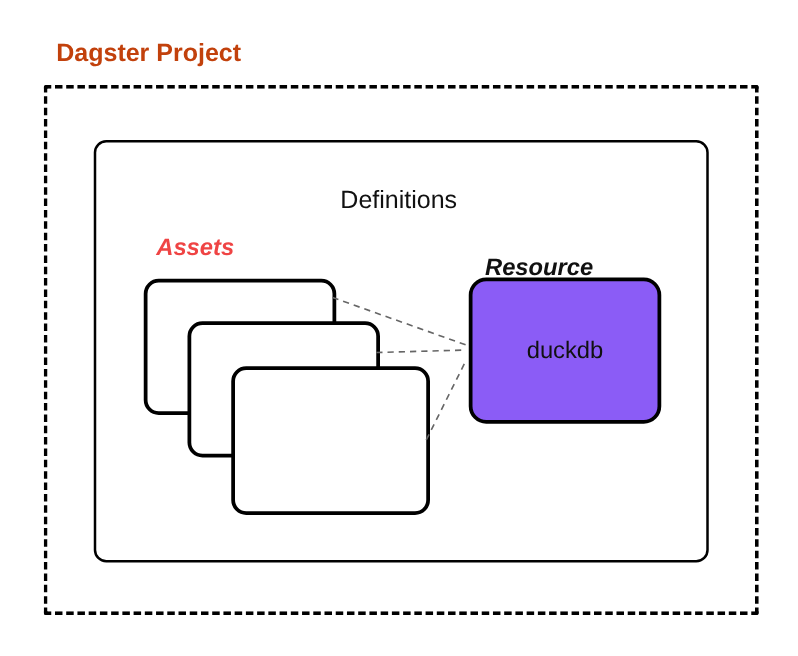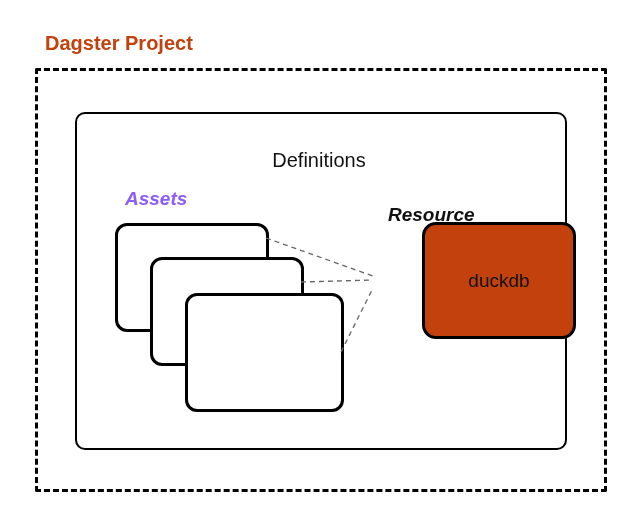--- a/index.html
+++ b/index.html
@@ -54,21 +54,21 @@
     color: #111111;
     margin-top: 11px;
   }
   .assets-label {
     position: absolute;
     left: 125px;
     top: 188px;
     font-size: 19px;
     font-style: italic;
     font-weight: 600;
-    color: #8b5cf6;
+    color: #ef4444;
   }
   .resource-label {
     position: absolute;
     left: 388px;
     top: 204px;
     font-size: 19px;
     font-style: italic;
     font-weight: 600;
     color: #111111;
   }
@@ -133,15 +133,15 @@
   <div class="asset-card card-2"></div>
 
   <div class="asset-card card-3"></div>
 
   <svg class="connector-layer" width="638" height="525" viewBox="0 0 638 525" xmlns="http://www.w3.org/2000/svg">
     <line x1="266" y1="238" x2="373" y2="276" stroke="#666666"></line>
     <line x1="301" y1="282" x2="373" y2="280" stroke="#666666"></line>
     <line x1="341" y1="352" x2="373" y2="288" stroke="#666666"></line>
   </svg>
 
-  <div class="resource-node" style="background-color: #c2410c; margin-left: 47px;">duckdb</div>
+  <div class="resource-node" style="background-color: #8b5cf6;">duckdb</div>
 
 </div>
 
 </body></html>

